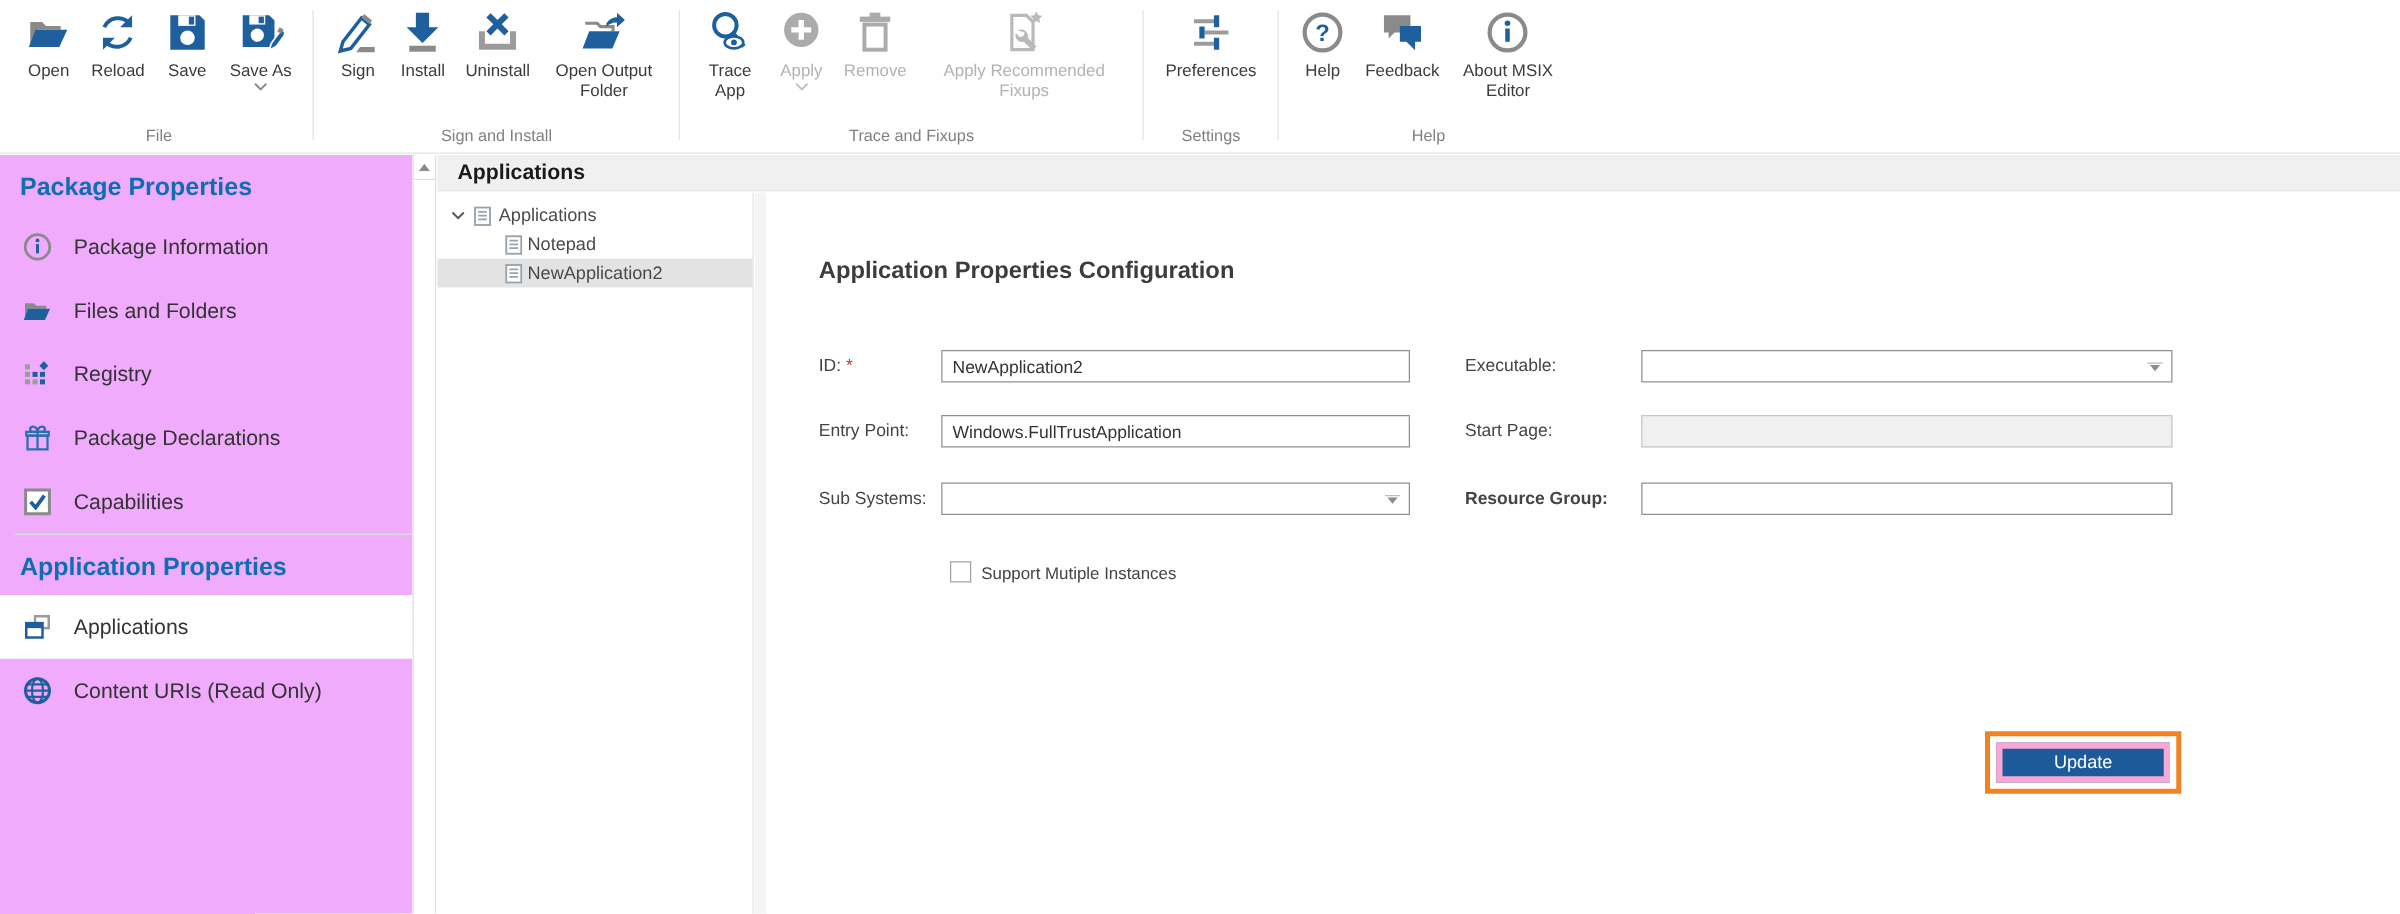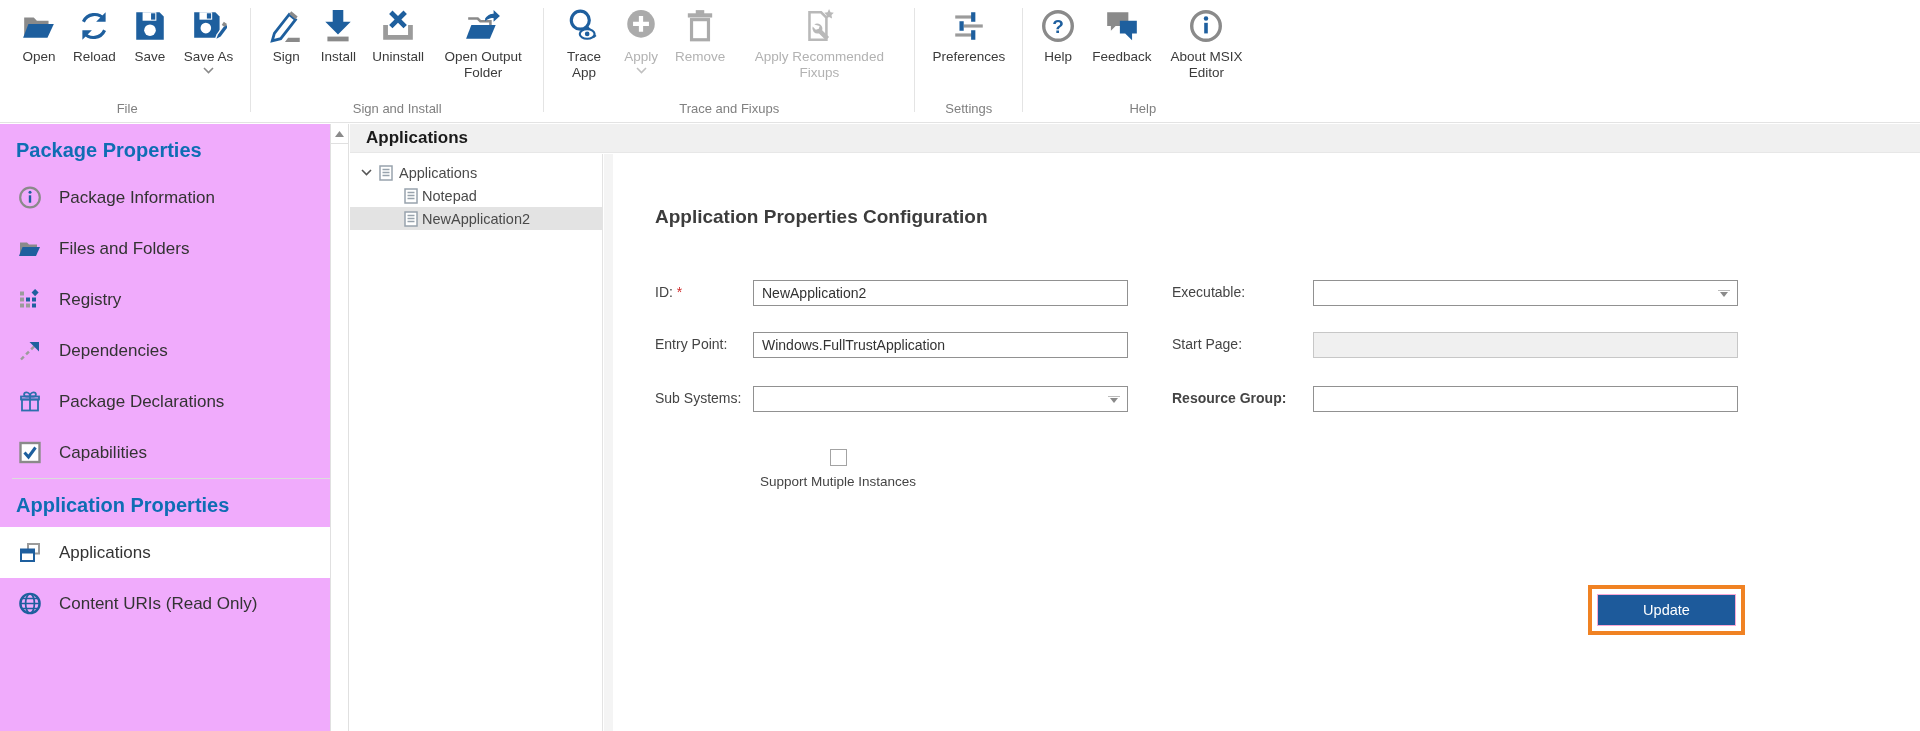--- a/index.html
+++ b/index.html
@@ -69,27 +69,27 @@
   .f-input { position:absolute; height:26px; border:1px solid #919191; background:#fff;
              font-family:"Liberation Sans", sans-serif; font-size:14px; color:#333;
              padding:0 8px; outline:none; }
   .f-input:disabled { background:#f0f0f0; border-color:#c7c7c7; }
   .combo { position:absolute; height:26px; border:1px solid #919191; background:#fff; cursor:pointer; }
   .combo .arrow { position:absolute; right:9px; top:11px; width:0; height:0;
                   border-left:4px solid transparent; border-right:4px solid transparent;
                   border-top:5px solid #8a8a8a; }
   .combo .arrow-bar { position:absolute; right:7px; top:9px; width:12px; height:1px; background:#bbb; }
 
-  .chk-row { position:absolute; left:147px; top:295px; display:flex; align-items:center; gap:8px;flex-direction:column; }
+  .chk-row { position:absolute; left:147px; top:295px; display:flex; align-items:flex-end; gap:8px; }
   .chk-box { width:17px; height:17px; border:1px solid #a3a3a3; background:#fff; cursor:pointer; }
   .chk-label { font-size:13.5px; color:#444; }
 
   .update-frame { position:absolute; left:975px; top:431px; width:157px; height:50px;
                   border:4px solid #f08223; background:#fff; padding:5px; }
-  .update-btn { width:100%; height:100%; background:#1d5a9b; border:1px solid #f9a8d4;
+  .update-btn { width:100%; height:100%; background:#1d5a9b; border:5px solid #f9a8d4;
                 color:#fff; font-size:14.5px; font-family:"Liberation Sans", sans-serif;
                 cursor:pointer; }
 </style>
 </head>
 <body>
 
 <div id="app">
 
   <div class="ribbon">
 
@@ -335,29 +335,20 @@
             <rect x="14" y="10" width="4" height="4" fill="#1e5f9e"></rect>
             <rect x="2" y="16" width="4" height="4" fill="#9b9b9b"></rect>
             <rect x="8" y="16" width="4" height="4" fill="#9b9b9b"></rect>
             <rect x="14" y="16" width="4" height="4" fill="#1e5f9e"></rect>
             <rect x="14.6" y="2.6" width="5" height="5" fill="#1e5f9e" transform="rotate(45 17.1 5.1)"></rect>
           </svg>
       </span>
       <span class="slabel">Registry</span>
     </div>
 
-    <div class="side-item">
-      <span class="sicon">
-        <svg width="25" height="25" viewBox="0 0 24 24">
-            <path d="M3 21L16 8" stroke="#9b9b9b" stroke-width="2.4" stroke-dasharray="4 3.2" fill="none"></path>
-            <path d="M11.5 3.5H21V13z" fill="#1e5f9e"></path>
-          </svg>
-      </span>
-      <span class="slabel">Dependencies</span>
-    </div>
 
     <div class="side-item">
       <span class="sicon">
         <svg width="25" height="25" viewBox="0 0 24 24" fill="none" stroke="#2c6fad" stroke-width="1.8">
             <rect x="4" y="10" width="16" height="11"></rect>
             <rect x="3" y="7" width="18" height="3"></rect>
             <path d="M12 7v14"></path>
             <path d="M8.5 7c-3.2 0-3.2-4.2 0-4.2 2 0 3.5 2.2 3.5 4.2 0-2 1.5-4.2 3.5-4.2 3.2 0 3.2 4.2 0 4.2z"></path>
           </svg>
       </span>

